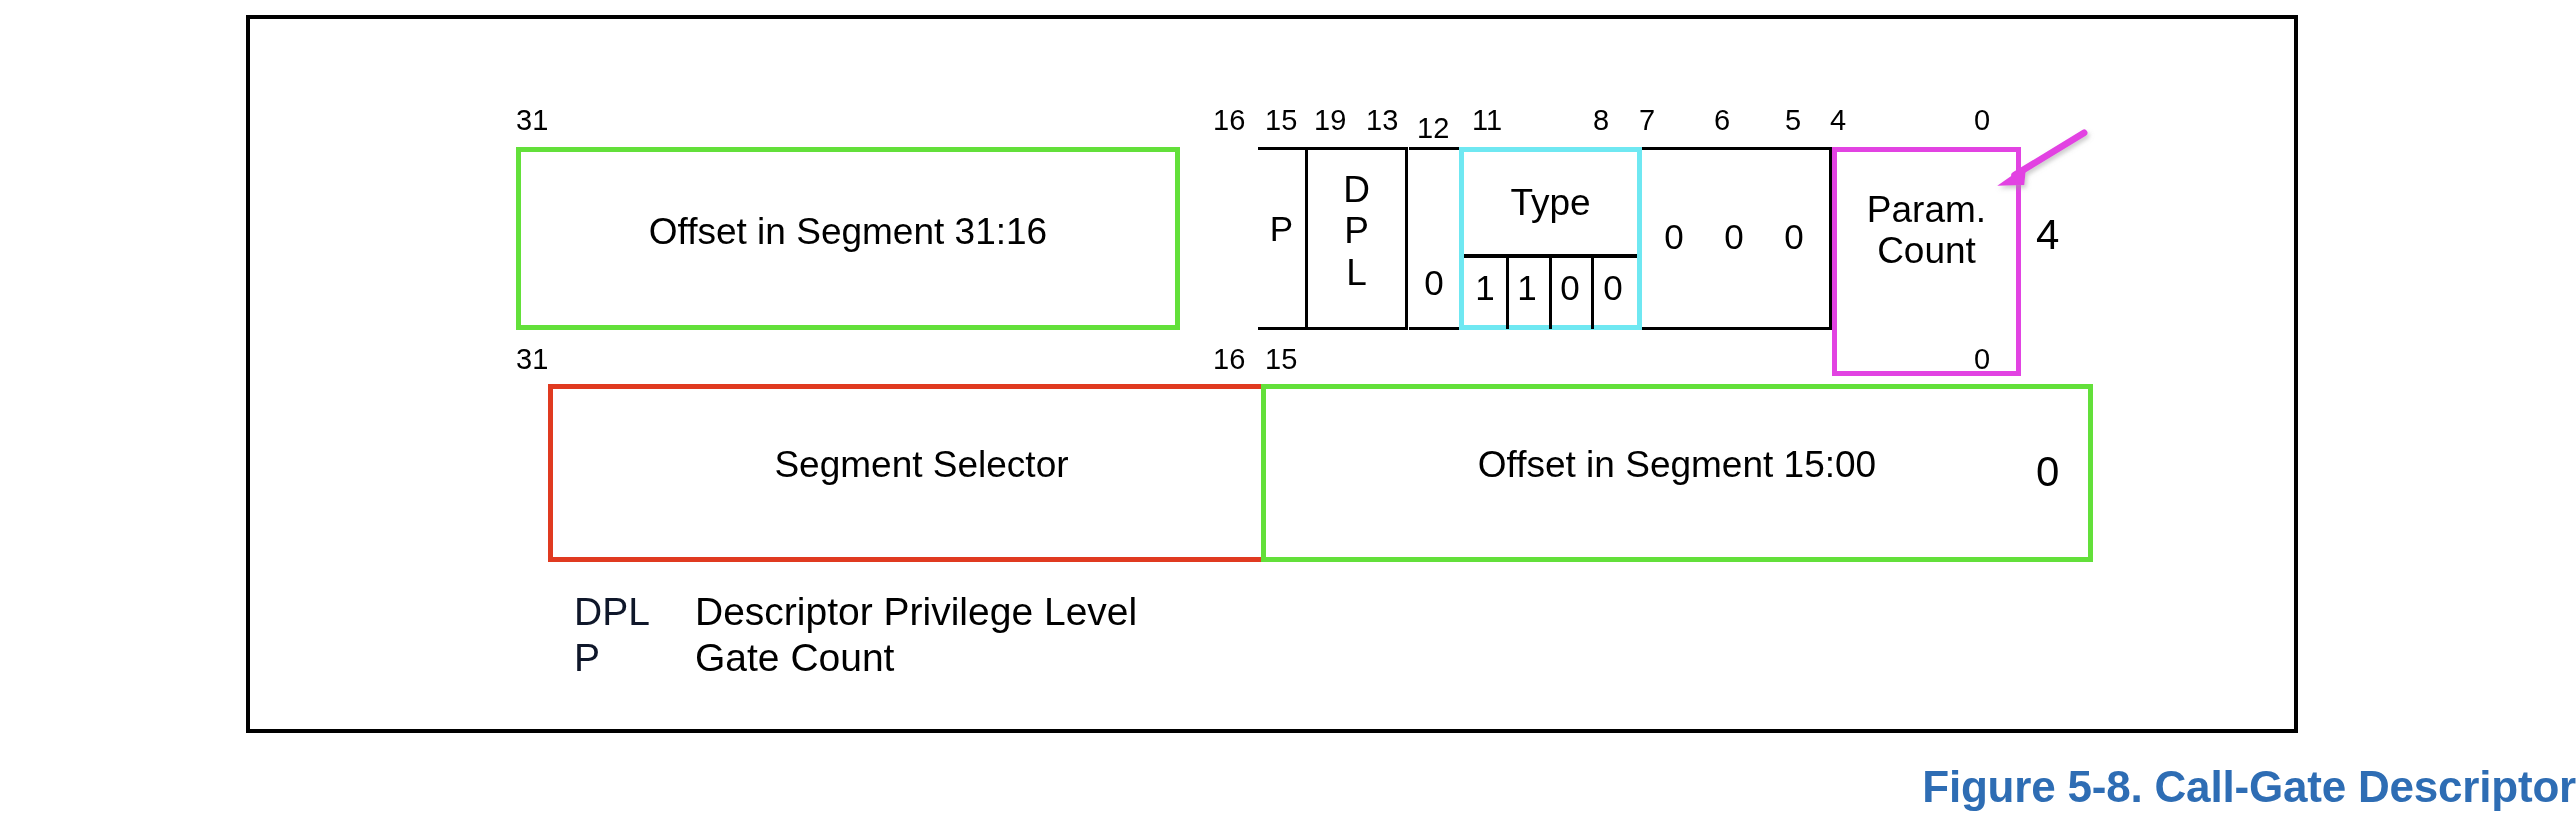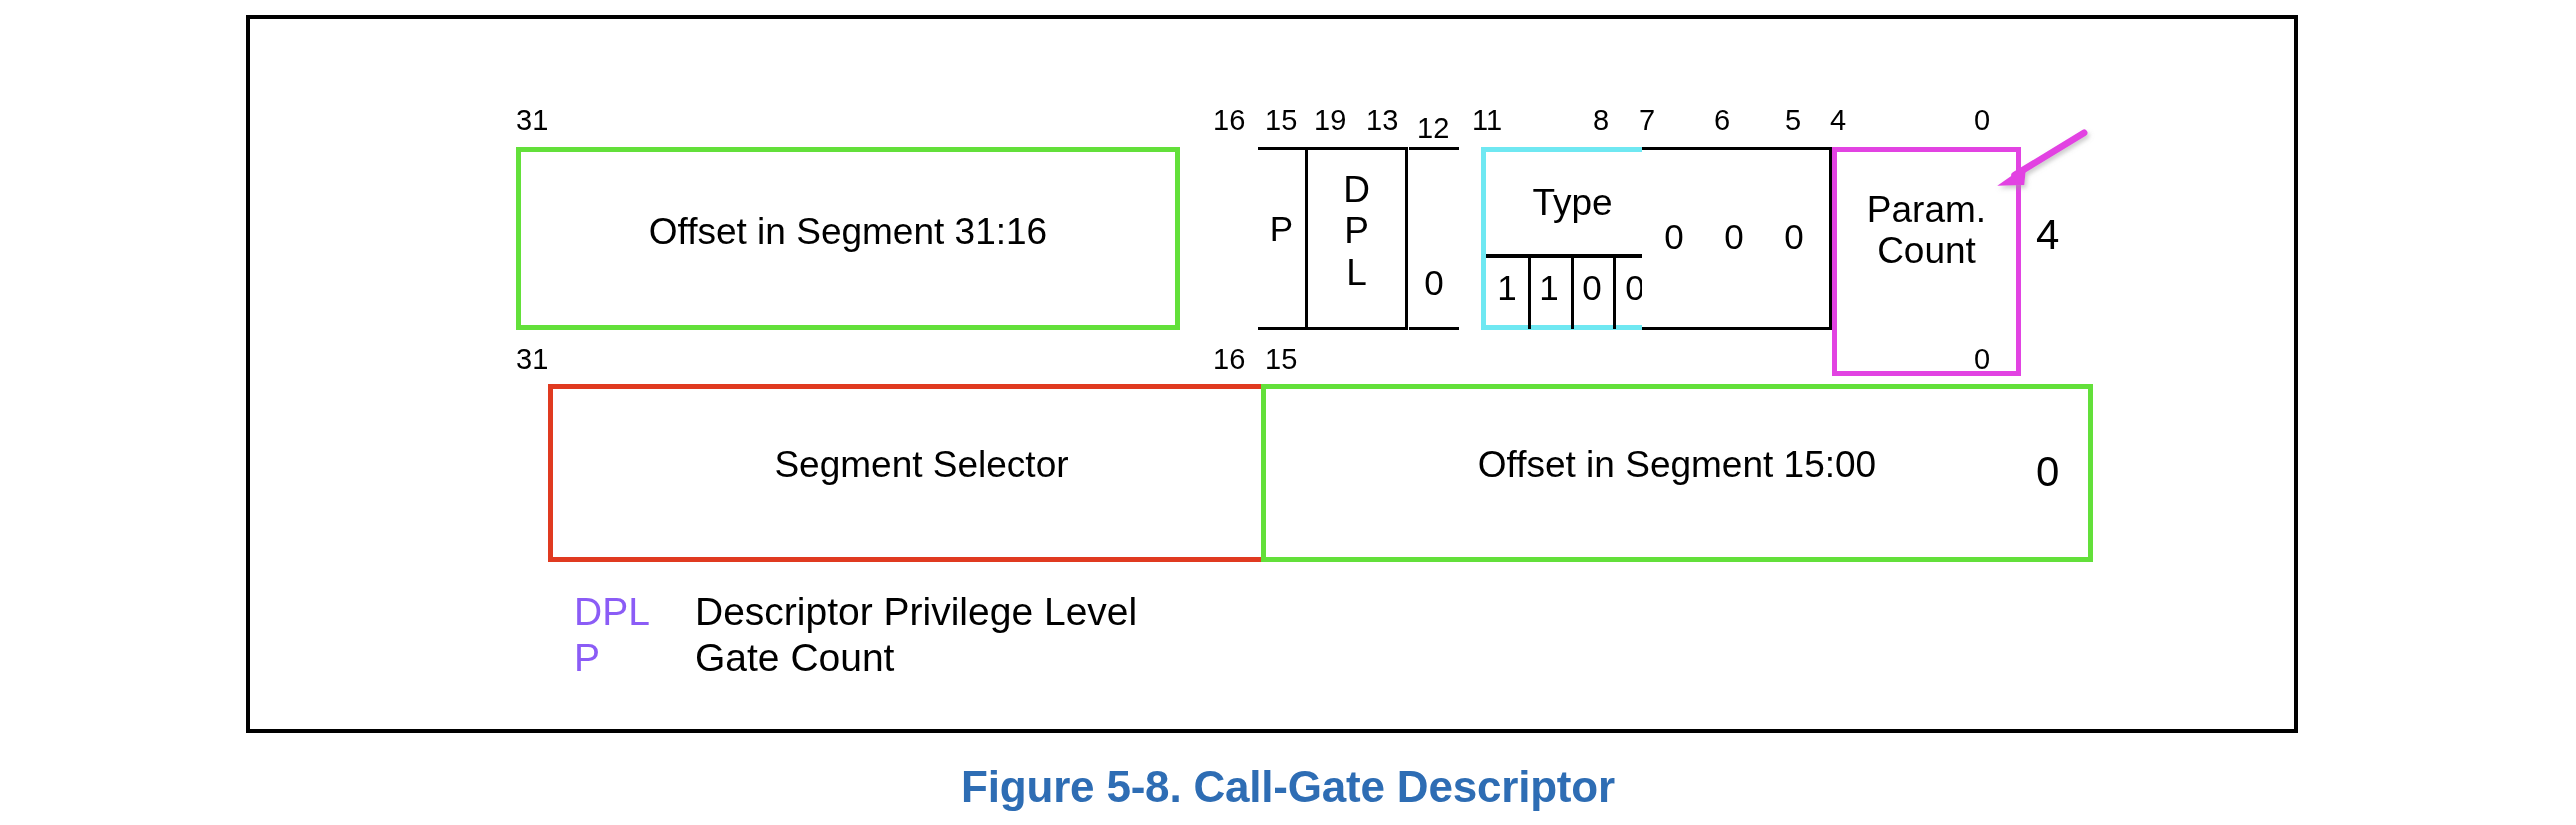--- a/index.html
+++ b/index.html
@@ -57,30 +57,30 @@
   .offsetnum{
     position:absolute;font-size:42px;color:#000000;
     font-family:"Liberation Sans",sans-serif;line-height:1;
   }
 
   
   .legend{position:absolute;left:574px;top:590px;}
   .legend-row{position:relative;height:46px;white-space:nowrap;}
   .legend-key{
     position:absolute;left:0;top:0;width:106px;
-    font-size:39px;color:#8b5cf6;font-family:"Liberation Sans",sans-serif;
+    font-size:39px;color:#0f172a;font-family:"Liberation Sans",sans-serif;
   }
   .legend-val{
     position:absolute;left:121px;top:0;
     font-size:39px;color:#000000;font-family:"Liberation Sans",sans-serif;
   }
 
   
   .caption{
-    position:absolute;left:0;right:0;top:762px;text-align:center;
+    position:absolute;left:0;right:0;top:762px;text-align:right;
     font-size:44px;font-weight:bold;color:#2E6DB4;
     font-family:"Liberation Sans",sans-serif;letter-spacing:-0.2px;
   }
 
   
   .arrow-svg{position:absolute;left:1976px;top:96px;width:193px;height:116px;}
 </style>
 </head>
 <body>
 
@@ -115,21 +115,21 @@
       <div>D</div>
       <div>P</div>
       <div>L</div>
     </div>
   </div>
 
   <div class="fbox plain" style="left:1409px;top:147px;width:50px;height:183px;border-left:none;border-right:none;">
     <div class="flabel" style="top:114px;font-size:35px;">0</div>
   </div>
 
-  <div class="fbox cyan" style="left:1459px;top:147px;width:183px;height:183px;margin-left:22px;">
+  <div class="fbox cyan" style="left:1459px;top:147px;width:183px;height:183px;">
     <div class="flabel" style="top:31px;">Type</div>
 
     <div class="hairline" style="left:0;top:102px;width:100%;height:3.9px;"></div>
 
     <div class="bitval" style="left:0px;top:118px;width:42px;">1</div>
     <div class="bitval" style="left:42px;top:118px;width:42px;">1</div>
     <div class="bitval" style="left:85px;top:118px;width:42px;">0</div>
     <div class="bitval" style="left:127px;top:118px;width:44px;">0</div>
 
     <div class="hairline" style="left:42px;top:102px;width:2.9px;height:75px;"></div>

